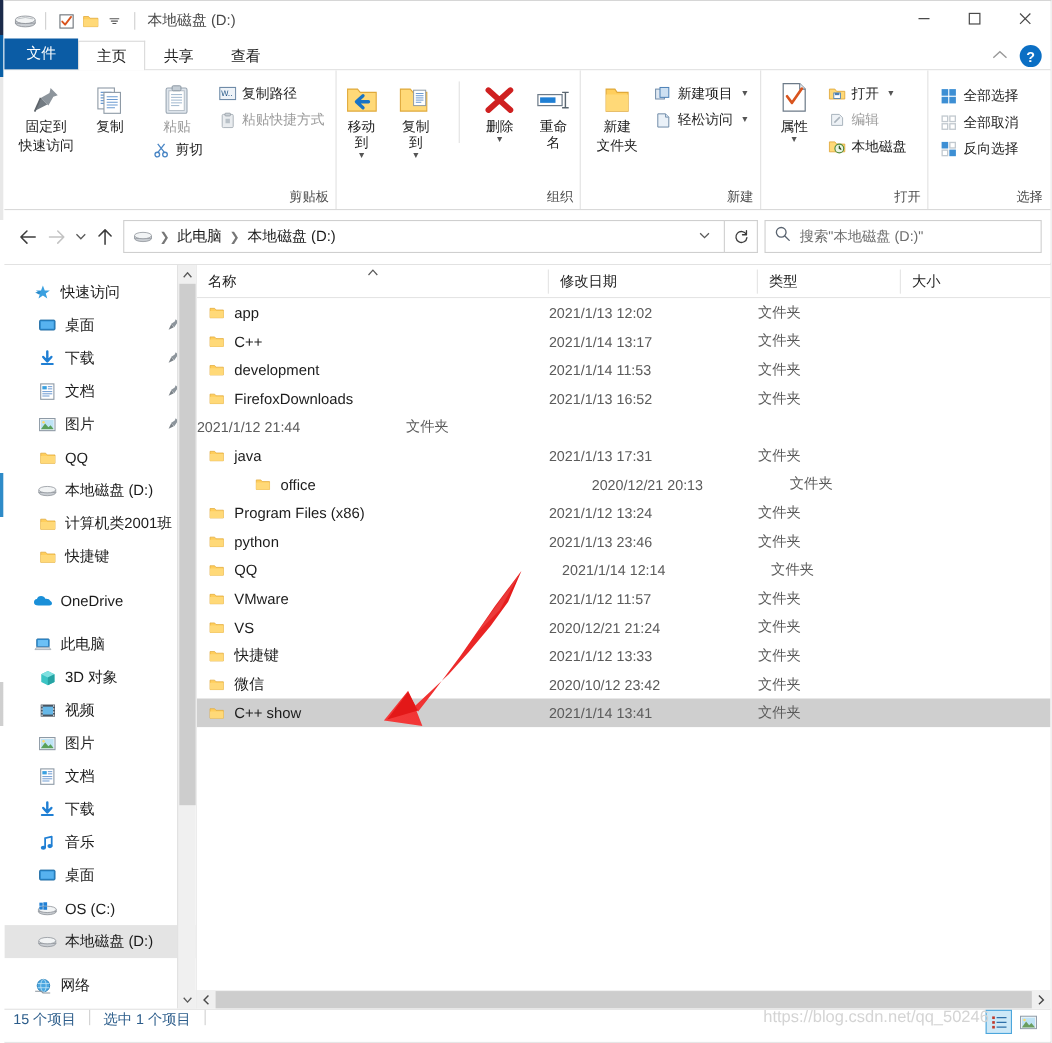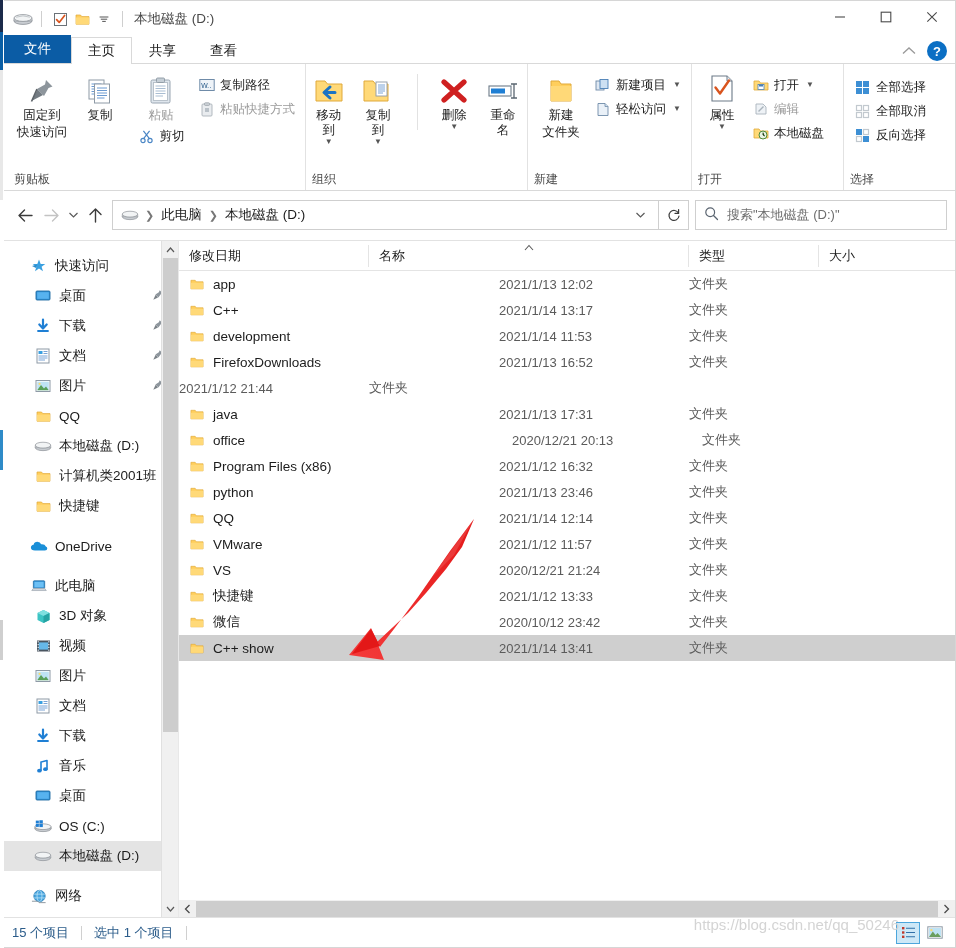--- a/index.html
+++ b/index.html
@@ -99,21 +99,21 @@
     display: flex; align-items: stretch; padding-left: 4px;
   }
   .rgroup {
     position: relative; display: flex; flex-direction: column;
     justify-content: space-between; padding: 6px 6px 0 6px;
     border-right: 1px solid #e2e2e2;
   }
   .rgroup:last-child { border-right: none; }
   .rgroup-body { display: flex; align-items: flex-start; gap: 2px; }
   .rgroup-label {
-    text-align: left; font-size: 12px; color: #4a4a4a;
+    text-align: right; font-size: 12px; color: #4a4a4a;
     padding-bottom: 3px; height: 20px; line-height: 18px;
   }
   .bigbtn {
     width: 62px; display: flex; flex-direction: column; align-items: center;
     padding-top: 2px;
   }
   .bigbtn .ico { height: 34px; display: flex; align-items: flex-end; }
   .bigbtn .lbl {
     font-size: 12.5px; color: #1c1c1c; text-align: center;
     line-height: 15px; margin-top: 2px;
@@ -238,21 +238,21 @@
   .hsb-arrow {
     width: 17px; display: flex; align-items: center; justify-content: center;
     color: #5a5a5a; font-size: 9px;
   }
   .hsb-thumb { flex: 1; background: #cdcdcd; margin: 1px 0 0 0; }
 
   
   .statusbar {
     position: absolute; left: 0; right: 0; bottom: 0; height: 30px;
     background: #ffffff; border-top: 1px solid #e2e2e2;
-    display: flex; align-items: center; padding-left: 8px;
+    display: flex; padding-left: 8px;
   }
   .status-txt { font-size: 13px; color: #2b5c8a; white-space: nowrap; }
   .status-sep { width: 1px; height: 14px; background: #d0d0d0; margin: 0 12px; }
   .viewbtns { margin-left: auto; display: flex; gap: 3px; padding-right: 8px; }
   .viewbtn {
     width: 24px; height: 22px; display: flex; align-items: center;
     justify-content: center;
   }
   .viewbtn.active { background: #cde8f7; border: 1px solid #4ca6dc; }
 
@@ -952,31 +952,31 @@
           <div class="sb-arrow bottom">
             <svg width="9" height="6" viewBox="0 0 9 6">
                 <path d="M1 1 L4.5 5 L8 1" stroke="#5a5a5a" stroke-width="1.2" fill="none"></path>
               </svg>
           </div>
         </div>
       </div>
 
       <div class="filepane">
         <div class="headerrow">
-          <div class="hcell" style="width:190px">
-            <span>修改日期</span>
-          </div>
           <div class="hcell" style="width:320px">
             <span class="sortcaret">
               <svg width="10" height="7" viewBox="0 0 10 7">
                   <path d="M1 6 L5 1.5 L9 6" stroke="#5a5a5a" stroke-width="1.1" fill="none"></path>
                 </svg>
             </span>
             <span>名称</span>
           </div>
+          <div class="hcell" style="width:190px">
+            <span>修改日期</span>
+          </div>
           <div class="hcell" style="width:130px">
             <span>类型</span>
           </div>
           <div class="hcell" style="width:120px">
             <span>大小</span>
           </div>
         </div>
 
         <div class="rows" id="rows">
             <div class="row">
@@ -1048,72 +1048,72 @@
                     <path d="M1 4.6 L14 4.6 L14 11.2 L1 11.2 Z" fill="#ffd978"></path>
                   </svg>
                 </span>
                 <span>java</span>
               </div>
               <div class="cell-date" style="width: 190px;">2021/1/13 17:31</div>
               <div class="cell-type" style="width: 130px;">文件夹</div>
               <div class="cell-size" style="width: 120px;"></div>
             </div>
             <div class="row">
+              <div class="cell-name" style="width: 320px; margin-left: 42px;">
+                <span>
+                  <svg width="14" height="13" viewBox="0 0 15 13" style="display:block">
+                    <path d="M1 2 L5.5 2 L6.8 3.6 L14 3.6 L14 11.2 L1 11.2 Z" fill="#ffce5c" stroke="#e0a93b" stroke-width="0.7"></path>
+                    <path d="M1 4.6 L14 4.6 L14 11.2 L1 11.2 Z" fill="#ffd978"></path>
+                  </svg>
+                </span>
+                <span>office</span>
+              </div>
+              <div class="cell-date" style="width: 190px; margin-left: 13px;">2020/12/21 20:13</div>
+              <div class="cell-type" style="width: 130px;">文件夹</div>
+              <div class="cell-size" style="width: 120px;"></div>
+            </div>
+            <div class="row">
+              <div class="cell-name" style="width: 320px; text-align: center;">
+                <span>
+                  <svg width="14" height="13" viewBox="0 0 15 13" style="display:block">
+                    <path d="M1 2 L5.5 2 L6.8 3.6 L14 3.6 L14 11.2 L1 11.2 Z" fill="#ffce5c" stroke="#e0a93b" stroke-width="0.7"></path>
+                    <path d="M1 4.6 L14 4.6 L14 11.2 L1 11.2 Z" fill="#ffd978"></path>
+                  </svg>
+                </span>
+                <span>Program Files (x86)</span>
+              </div>
+              <div class="cell-date" style="width: 190px;">2021/1/12 13:24</div>
+              <div class="cell-type" style="width: 130px;">文件夹</div>
+              <div class="cell-size" style="width: 120px;"></div>
+            </div>
+            <div class="row">
               <div class="cell-name" style="width: 320px;">
                 <span>
                   <svg width="14" height="13" viewBox="0 0 15 13" style="display:block">
                     <path d="M1 2 L5.5 2 L6.8 3.6 L14 3.6 L14 11.2 L1 11.2 Z" fill="#ffce5c" stroke="#e0a93b" stroke-width="0.7"></path>
                     <path d="M1 4.6 L14 4.6 L14 11.2 L1 11.2 Z" fill="#ffd978"></path>
                   </svg>
                 </span>
-                <span>office</span>
-              </div>
-              <div class="cell-date" style="width: 190px; margin-left: 13px;">2020/12/21 20:13</div>
-              <div class="cell-type" style="width: 130px;">文件夹</div>
-              <div class="cell-size" style="width: 120px;"></div>
-            </div>
-            <div class="row">
-              <div class="cell-name" style="width: 320px; text-align: center;">
-                <span>
-                  <svg width="14" height="13" viewBox="0 0 15 13" style="display:block">
-                    <path d="M1 2 L5.5 2 L6.8 3.6 L14 3.6 L14 11.2 L1 11.2 Z" fill="#ffce5c" stroke="#e0a93b" stroke-width="0.7"></path>
-                    <path d="M1 4.6 L14 4.6 L14 11.2 L1 11.2 Z" fill="#ffd978"></path>
-                  </svg>
-                </span>
-                <span>Program Files (x86)</span>
-              </div>
-              <div class="cell-date" style="width: 190px;">2021/1/12 16:32</div>
+                <span>python</span>
+              </div>
+              <div class="cell-date" style="width: 190px;">2021/1/13 23:46</div>
               <div class="cell-type" style="width: 130px;">文件夹</div>
               <div class="cell-size" style="width: 120px;"></div>
             </div>
             <div class="row">
               <div class="cell-name" style="width: 320px;">
                 <span>
                   <svg width="14" height="13" viewBox="0 0 15 13" style="display:block">
                     <path d="M1 2 L5.5 2 L6.8 3.6 L14 3.6 L14 11.2 L1 11.2 Z" fill="#ffce5c" stroke="#e0a93b" stroke-width="0.7"></path>
                     <path d="M1 4.6 L14 4.6 L14 11.2 L1 11.2 Z" fill="#ffd978"></path>
                   </svg>
                 </span>
-                <span>python</span>
-              </div>
-              <div class="cell-date" style="width: 190px;">2021/1/13 23:46</div>
-              <div class="cell-type" style="width: 130px;">文件夹</div>
-              <div class="cell-size" style="width: 120px;"></div>
-            </div>
-            <div class="row">
-              <div class="cell-name" style="width: 320px;">
-                <span>
-                  <svg width="14" height="13" viewBox="0 0 15 13" style="display:block">
-                    <path d="M1 2 L5.5 2 L6.8 3.6 L14 3.6 L14 11.2 L1 11.2 Z" fill="#ffce5c" stroke="#e0a93b" stroke-width="0.7"></path>
-                    <path d="M1 4.6 L14 4.6 L14 11.2 L1 11.2 Z" fill="#ffd978"></path>
-                  </svg>
-                </span>
                 <span>QQ</span>
               </div>
-              <div class="cell-date" style="width: 190px;">2021/1/14 12:14</div>
+              <div class="cell-date" style="width: 190px; margin-left: 12px;">2021/1/14 12:14</div>
               <div class="cell-type" style="width: 130px;">文件夹</div>
               <div class="cell-size" style="width: 120px;"></div>
             </div>
             <div class="row">
               <div class="cell-name" style="width: 320px;">
                 <span>
                   <svg width="14" height="13" viewBox="0 0 15 13" style="display:block">
                     <path d="M1 2 L5.5 2 L6.8 3.6 L14 3.6 L14 11.2 L1 11.2 Z" fill="#ffce5c" stroke="#e0a93b" stroke-width="0.7"></path>
                     <path d="M1 4.6 L14 4.6 L14 11.2 L1 11.2 Z" fill="#ffd978"></path>
                   </svg>

